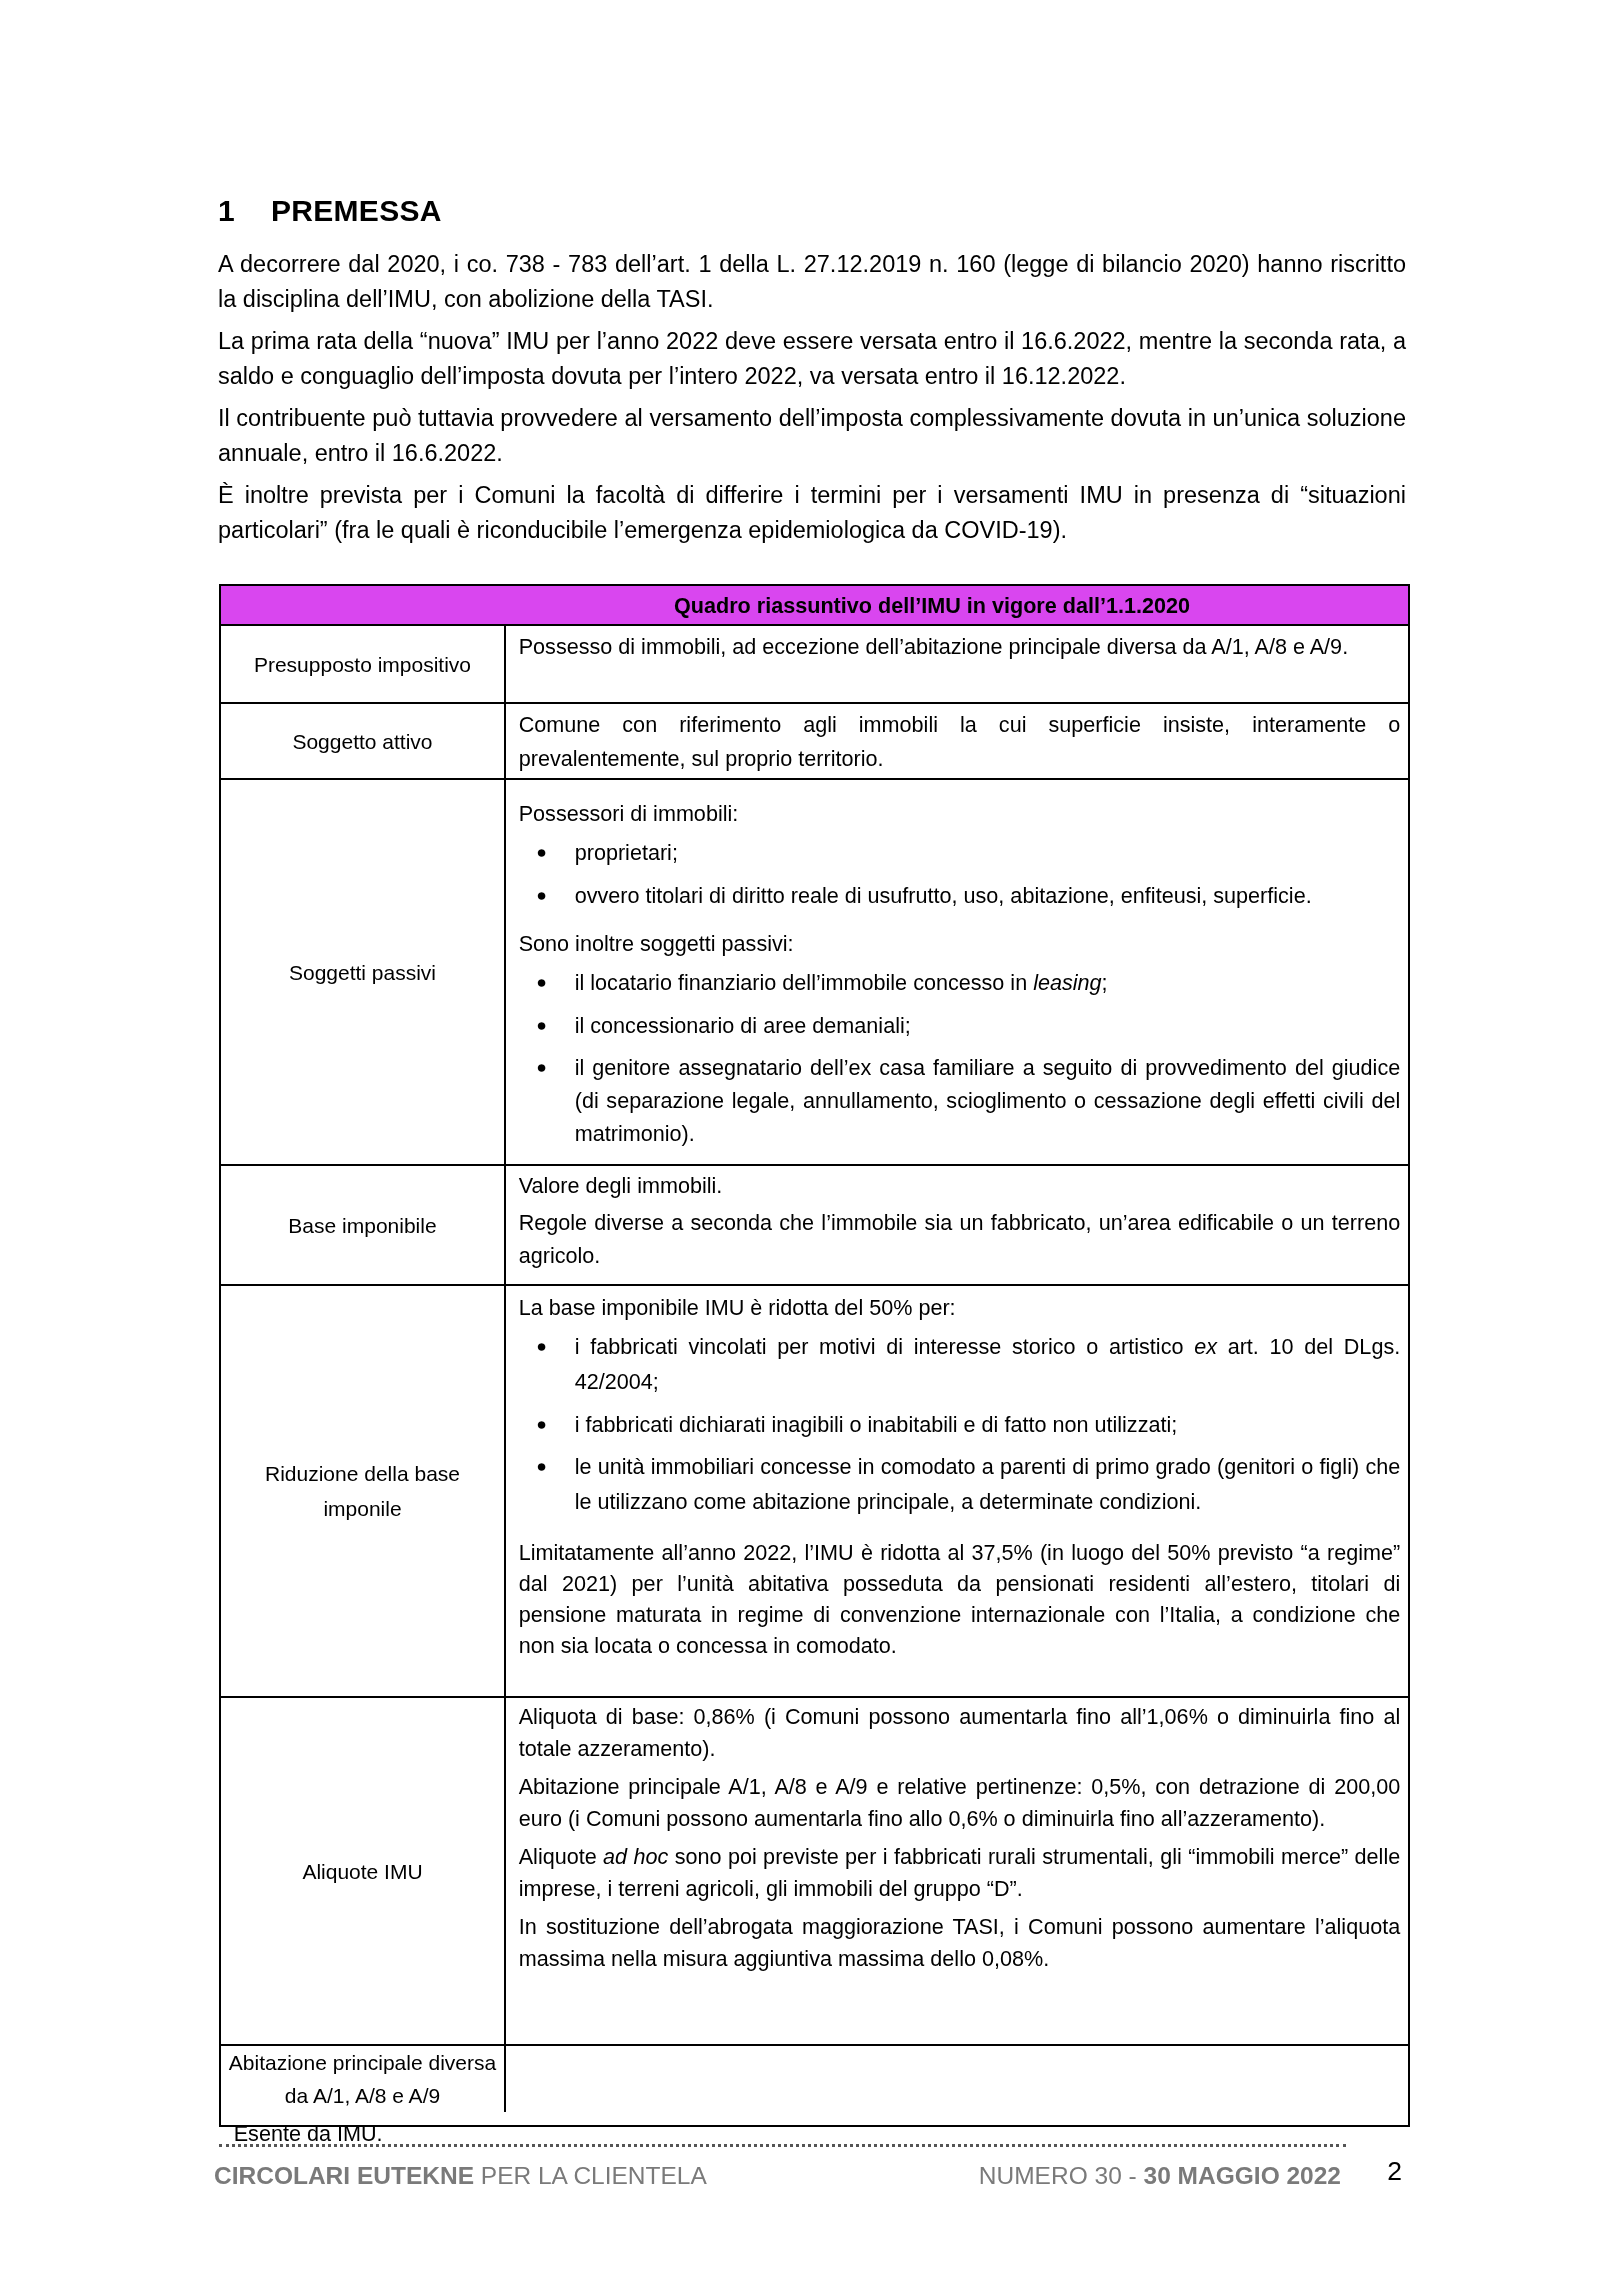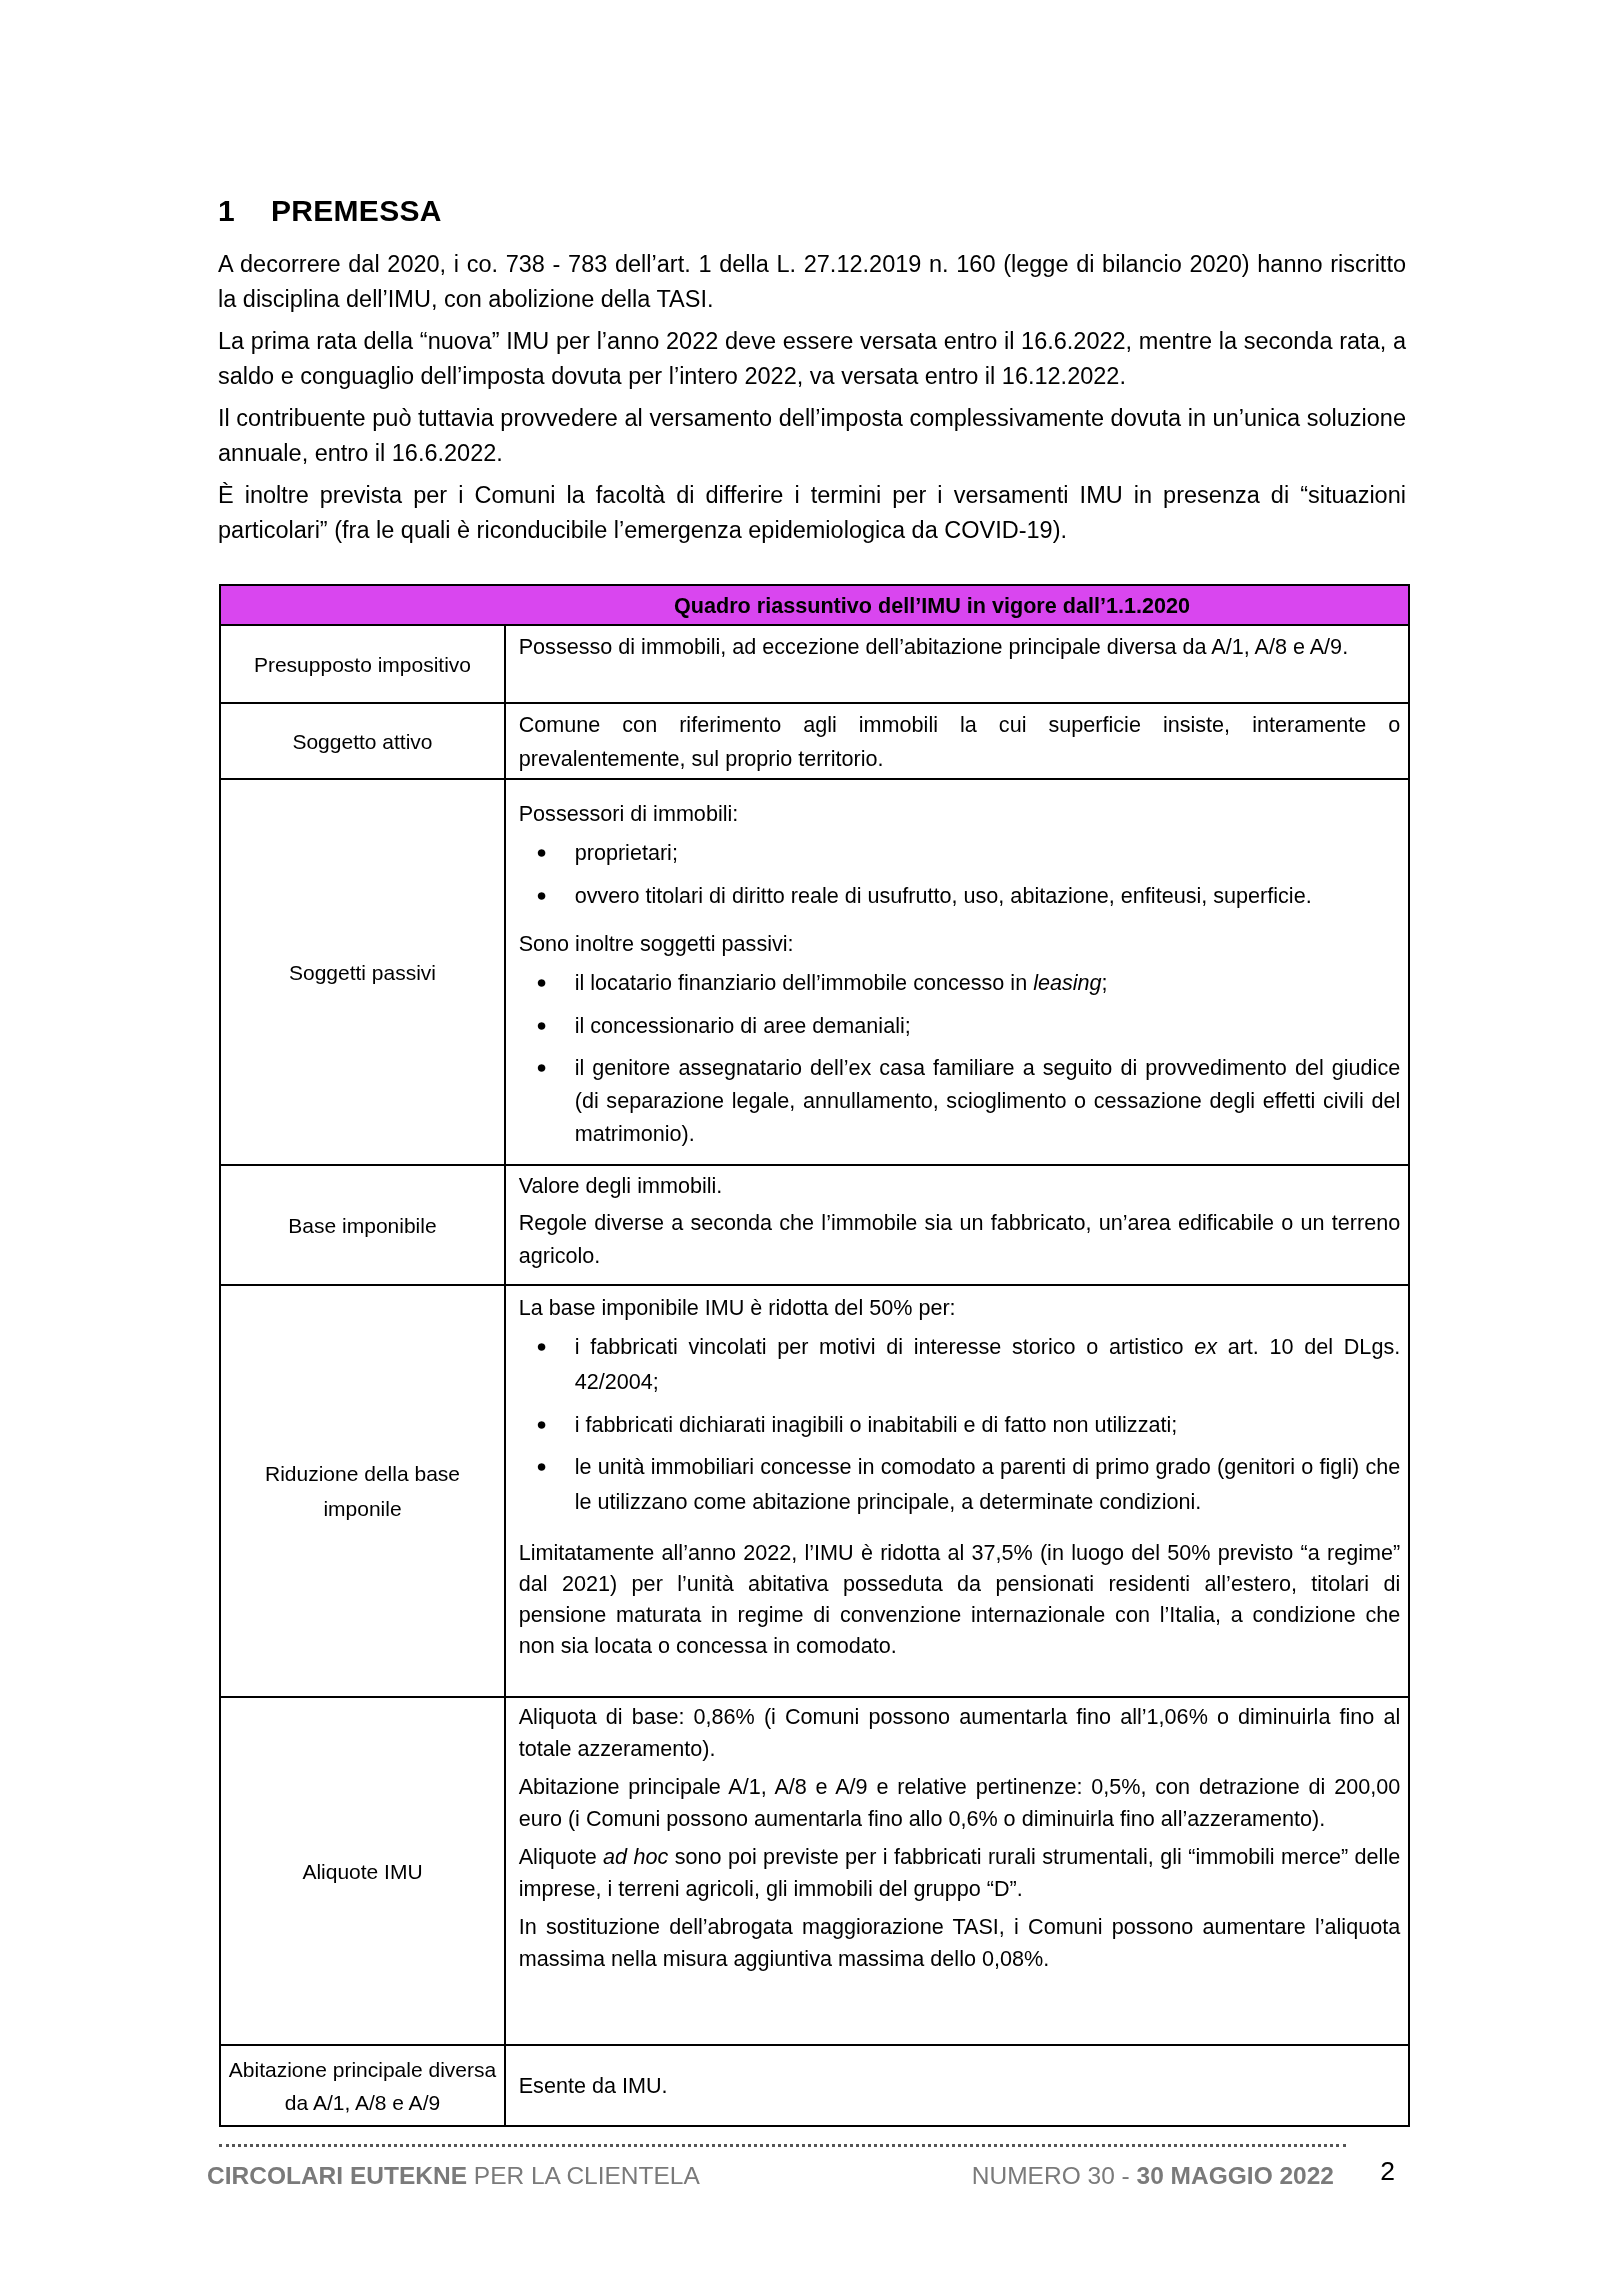--- a/index.html
+++ b/index.html
@@ -11,34 +11,34 @@
                    letter-spacing: 0.3px; white-space: nowrap; }
   .section-title .num { display: inline-block; width: 53px; }
 
   .intro { position: absolute; left: 218px; top: 247px; width: 1188px; font-size: 23.5px; line-height: 35px; }
   .intro p { margin: 0 0 6.9px 0; text-align: justify; }
 
   .tbl { position: absolute; left: 219px; top: 584px; width: 1187px; border: 2.9px solid #000; border-collapse: collapse; }
   .tbl .hdr { height: 40px; background: #d946ef; border-bottom: 2.9px solid #000; text-align: center;
               font-weight: bold; font-size: 21.6px; line-height: 40px; padding-left: 235px; box-sizing: border-box; }
   .row { display: flex; border-bottom: 2.9px solid #000; box-sizing: border-box; }
-  .row:last-child { border-bottom: none; }
+  .row:last-child { border-bottom: none; flex-direction: column; }
   .lc { width: 285px; flex: none; border-right: 2.9px solid #000; display: flex; align-items: center;
         justify-content: center; text-align: center; font-size: 21px; line-height: 35px; box-sizing: border-box; padding: 0 7.8px; }
   .rc { flex: 1; padding: 3.9px 7.8px 3.9px 12.7px; font-size: 21.6px; line-height: 35px; box-sizing: border-box; }
   .rc p { margin: 0 0 6.9px 0; text-align: justify; }
   .rc ul { margin: 0 0 13.7px 0; padding: 0; list-style: none; }
   .rc li { position: relative; padding-left: 56px; margin-bottom: 7.8px; text-align: justify; line-height: 35px; }
   .rc li .bullet { position: absolute; left: 17.6px; top: 0; font-size: 17.6px; }
   .rc li:last-child { margin-bottom: 0; }
   .rc.center-v { display: flex; align-items: center; }
 
   .footer-rule { position: absolute; left: 219px; top: 2144px; width: 1127px; height: 0;
                  border-top: 3.9px dotted #555; }
-  .footer { position: absolute; left: 207px; top: 2162px; width: 1188px; height: 31px; font-size: 24.5px; color: #7a7a7a; }
+  .footer { position: absolute; left: 214px; top: 2162px; width: 1188px; height: 31px; font-size: 24.5px; color: #7a7a7a; }
   .footer .left { position: absolute; left: 0; top: 0; white-space: nowrap; }
   .footer .right { position: absolute; right: 61px; top: 0; white-space: nowrap; }
   .footer .pg { position: absolute; right: 0; top: -5.9px; color: #000; font-size: 26.5px; }
   .b { font-weight: bold; }
   .i { font-style: italic; }
 </style>
 </head>
 <body>
 
 <div class="page">

